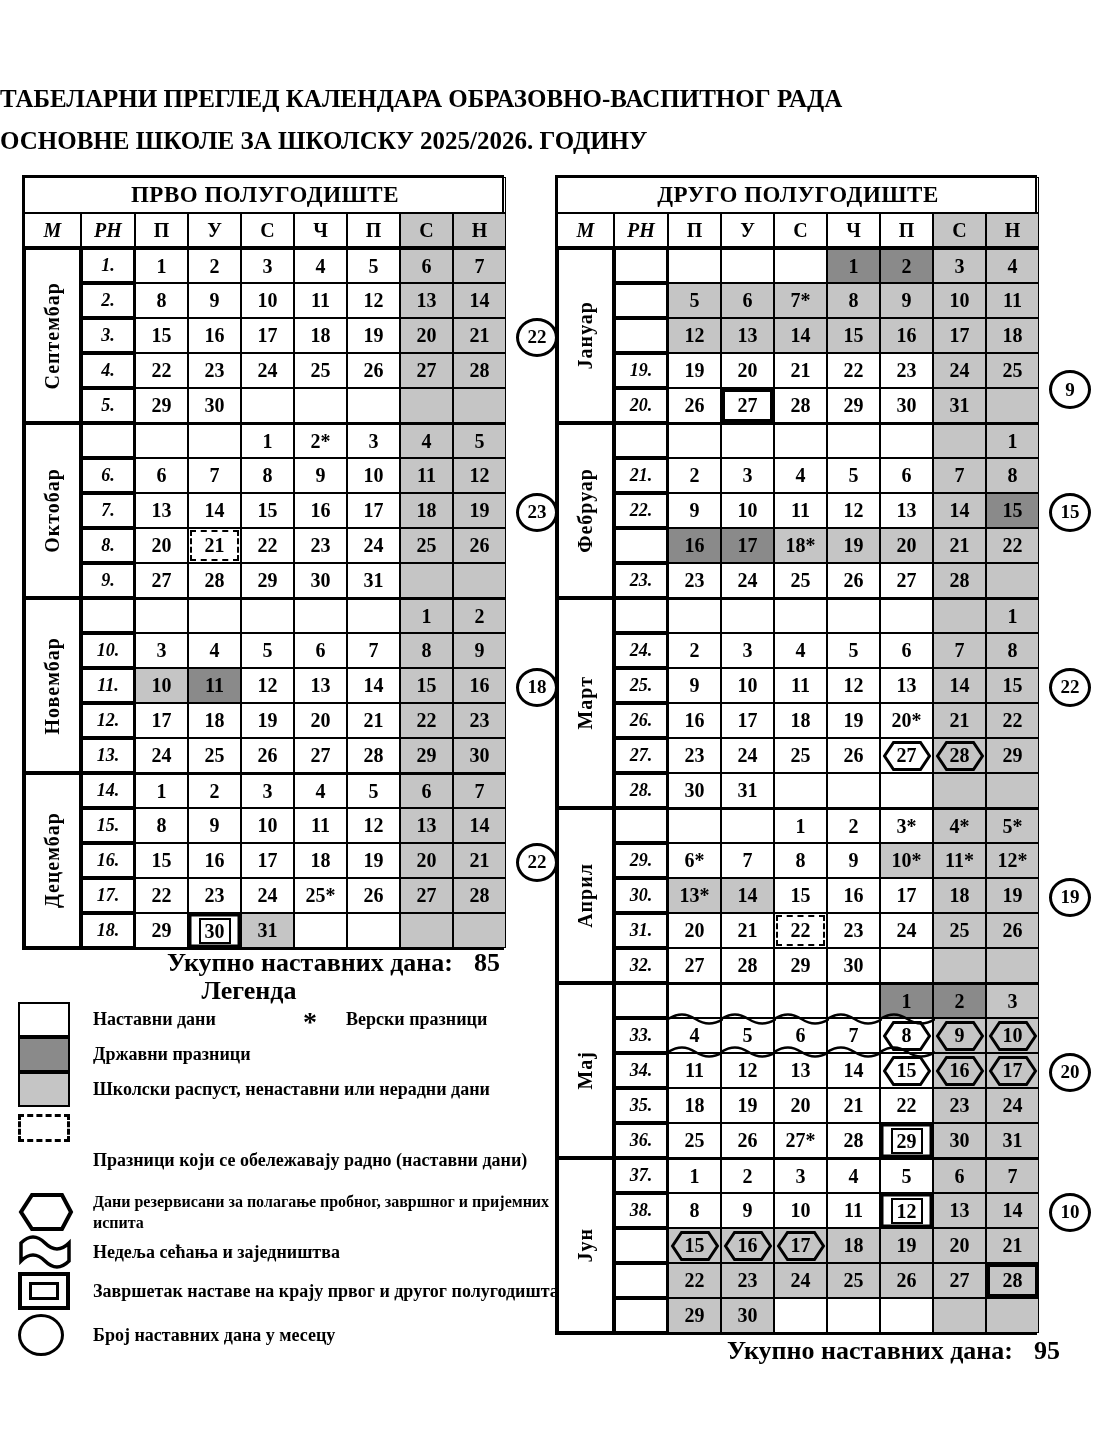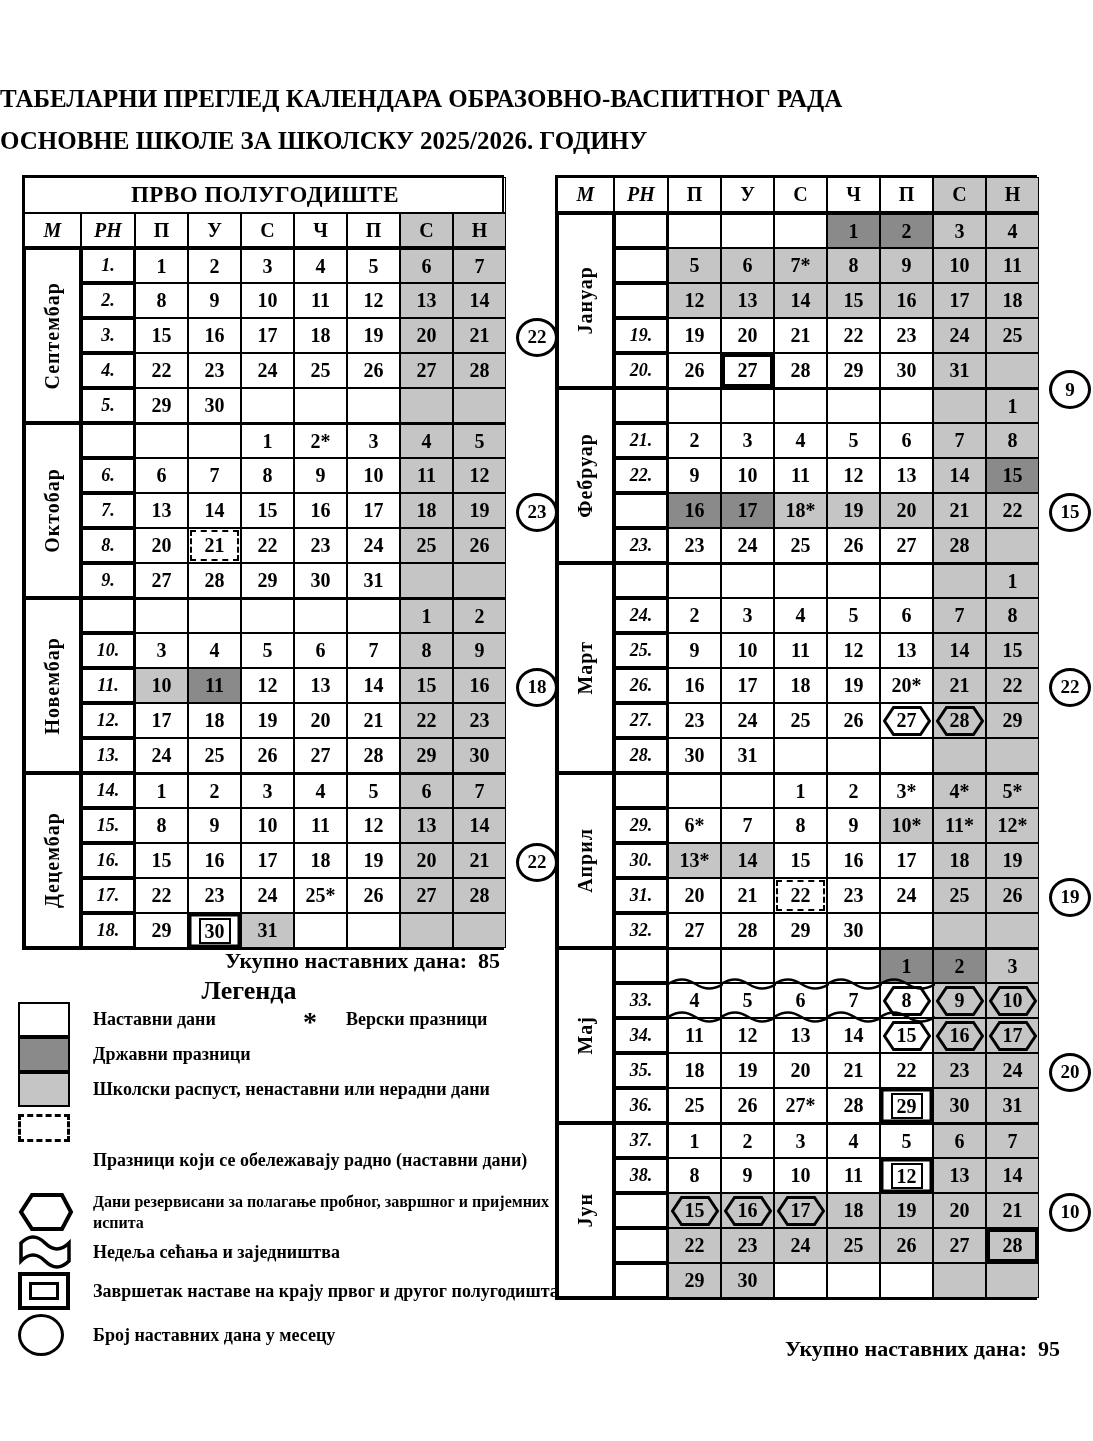--- a/index.html
+++ b/index.html
@@ -47,21 +47,21 @@
   .num{position:relative;z-index:3;}
   .dash-inset{position:absolute;inset:1px;border:2.5px dashed #000;pointer-events:none;z-index:1;}
   .hex-svg{position:absolute;left:50%;top:50%;transform:translate(-50%,-50%);z-index:2;}
   .wave-svg{position:absolute;left:-1px;width:55px;height:12px;z-index:2;}
   .wave-top{top:-6px;}
   .wave-bot{bottom:-6px;}
   .count-circle{
     position:absolute;left:494px;width:36px;height:33px;border:3px solid #000;border-radius:50%;
     display:flex;align-items:center;justify-content:center;font-size:19px;background:#fff;
   }
-  .total-line{position:absolute;display:flex;justify-content:flex-end;align-items:baseline;gap:11px;font-size:22px;}
+  .total-line{position:absolute;display:flex;justify-content:flex-end;align-items:baseline;gap:21px;font-size:26px;}
   #total1{top:948px;left:8px;width:492px;}
   #total2{top:1336px;left:555px;width:505px;}
 
   .legend{position:absolute;top:972px;left:8px;width:600px;height:420px;}
   .legend-title{position:absolute;top:4px;left:0;width:482px;text-align:center;font-size:26px;}
   .legend-row{position:absolute;left:0;width:600px;}
   .legend-sym{position:absolute;left:10px;top:0;width:64px;display:flex;align-items:center;}
   .legend-text{position:absolute;left:85px;top:0;font-size:18px;line-height:21px;display:flex;align-items:center;}
   .legend-text.small{font-size:16px;align-items:flex-start;}
   .legend-star{position:absolute;left:295px;font-size:28px;top:4px;}
@@ -550,20 +550,21 @@
         <span class="num"></span>
       </div>
     </div>
     <div class="count-circle" style="top: 142.5px;">22</div>
     <div class="count-circle" style="top: 317.5px;">23</div>
     <div class="count-circle" style="top: 492.5px;">18</div>
     <div class="count-circle" style="top: 667.5px;">22</div>
   </div>
 <div class="cal-wrap" id="sem2-wrap">
     <div class="cal">
+      <div class="cell sem-title">ДРУГО ПОЛУГОДИШТЕ</div>
       <div class="cell colhead it">М</div>
       <div class="cell colhead it">РН</div>
       <div class="cell colhead">П</div>
       <div class="cell colhead">У</div>
       <div class="cell colhead">С</div>
       <div class="cell colhead">Ч</div>
       <div class="cell colhead">П</div>
       <div class="cell colhead bg-g">С</div>
       <div class="cell colhead bg-g">Н</div>
       <div class="cell month-cell mstart" style="grid-row: span 5;">

